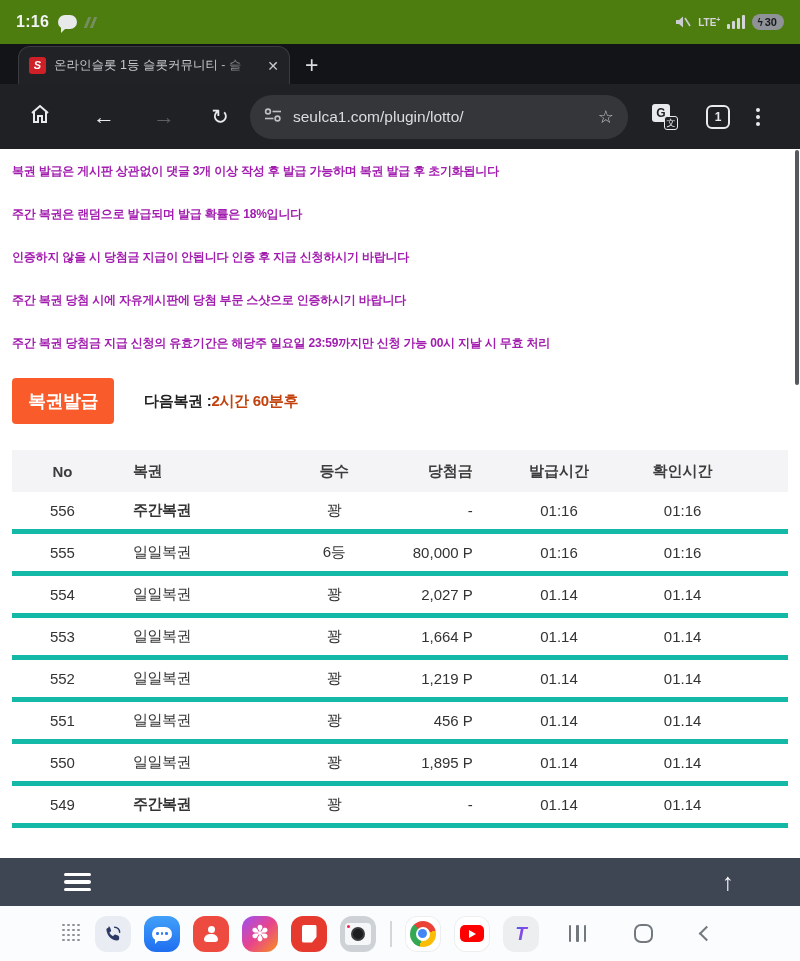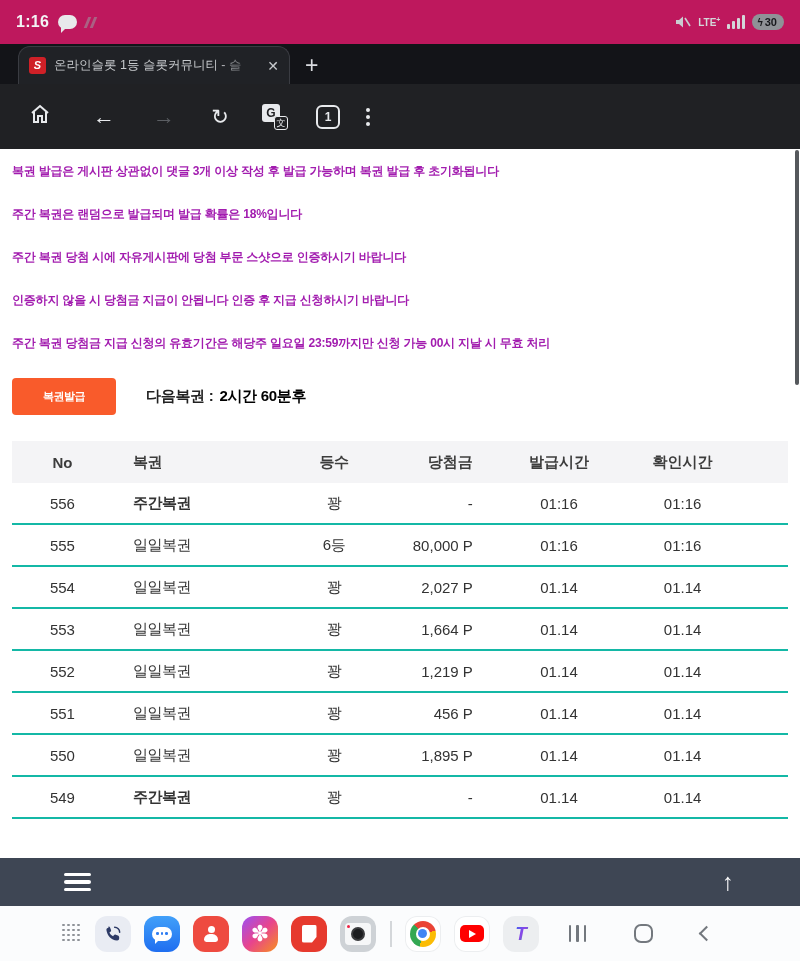--- a/index.html
+++ b/index.html
@@ -1,21 +1,21 @@
 <!DOCTYPE html>
 <html><head>
 <meta charset="utf-8">
 <style>
   * { margin:0; padding:0; box-sizing:border-box; }
   html,body { background:#000; }
   body { font-family:"Liberation Sans", sans-serif; }
   .screen { position:relative; width:800px; height:961px; background:#fff; overflow:hidden; margin:0 auto; }
 
   
-  .statusbar { position:absolute; top:0; left:0; width:800px; height:44px; background:#be185d; display:flex; align-items:center; justify-content:space-between; padding:0 16px; }
+  .statusbar { position:absolute; top:0; left:0; width:800px; height:44px; background:#4d7c0f; display:flex; align-items:center; justify-content:space-between; padding:0 16px; }
   .sb-left { display:flex; align-items:center; gap:9px; }
   .sb-time { color:#f2f3f5; font-size:16px; font-weight:bold; letter-spacing:.3px; }
   .kakao-bubble { position:relative; width:19px; height:14px; background:#e8e9eb; border-radius:7px; }
   .kakao-bubble::after { content:""; position:absolute; left:3px; bottom:-4px; border:4px solid transparent; border-top-color:#e8e9eb; border-left-color:#e8e9eb; }
   .notif2 { display:flex; gap:3px; transform:skewX(-22deg); opacity:.55; }
   .notif2 i { display:block; width:3px; height:11px; background:#9b9ea3; }
   .sb-right { display:flex; align-items:center; gap:7px; }
   .mute-ic svg { display:block; }
   .lte { color:#d4d6d9; font-size:10px; font-weight:bold; line-height:10px; text-align:center; }
   .lte sup { font-size:7px; }
@@ -52,29 +52,29 @@
   .overflow-ic { margin-left:26px; margin-right:4px; display:flex; flex-direction:column; gap:3px; }
   .overflow-ic i { width:4px; height:4px; border-radius:50%; background:#e8eaed; }
 
   
   .content { position:absolute; top:149px; left:0; width:800px; height:709px; background:#fff; overflow:hidden; }
   .notices { padding:14px 12px 0; }
   .notices p { font-size:12px; font-weight:bold; color:#a21caf; margin-bottom:26px; letter-spacing:-.2px; }
   .points { font-size:15px; color:#222; margin:4px 12px 0; letter-spacing:-.2px; }
   .points b { font-weight:bold; }
   .issue-row { display:flex; align-items:center; margin:18px 12px 0; }
-  .issue-btn { background:#f95b2b; color:#fff; font-size:11px; font-weight:bold; border:none; border-radius:4px; padding:11px 31px; letter-spacing:-.5px; }
+  .issue-btn { background:#f95b2b; color:#fff; font-size:18px; font-weight:bold; border:none; border-radius:4px; padding:11px 16px; letter-spacing:-.5px; }
   .next-label { margin-left:30px; font-size:15px; font-weight:bold; color:#222; letter-spacing:-.3px; }
-  .next-count { margin-left:6px; font-size:15px; font-weight:bold; color:#000000; letter-spacing:-.3px; }
+  .next-count { font-size:15px; font-weight:bold; color:#c2410c; letter-spacing:-.3px; }
 
   .table { margin:26px 12px 0; }
   .t-row { display:grid; grid-template-columns:13% 21% 15% 14% 15% 22%; align-items:center; }
   .t-head { background:#f4f4f6; height:42px; }
   .t-head span { font-size:15px; font-weight:bold; color:#3c3c3c; }
-  .t-body .t-row { height:42px; border-bottom:2px solid #14b8a6; font-size:15px; color:#333; }
+  .t-body .t-row { height:42px; border-bottom:5px solid #14b8a6; font-size:15px; color:#333; }
   .c0 { text-align:center; }
   .c1 { text-align:left; padding-left:20px; letter-spacing:-.5px; }
   .c2 { text-align:center; letter-spacing:-.5px; }
   .c3 { text-align:right; padding-right:28px; }
   .c4 { text-align:center; }
   .c5 { text-align:center; padding-right:40px; }
   .bold-name [data-field="lottery"] { font-weight:bold; }
 
   .scroll-thumb { position:absolute; right:1px; top:150px; width:4px; height:235px; background:#55585c; border-radius:2px; }
 
@@ -175,39 +175,51 @@
 
   <div class="toolbar">
     <span class="tb-ic tb-home">
       <svg width="24" height="24" viewBox="0 0 24 24" fill="none" stroke="#e8eaed" stroke-width="2">
           <path d="M4 11 L12 4 L20 11 M6 10 V20 H10 V14 H14 V20 H18 V10"></path>
         </svg>
     </span>
     <span class="tb-ic tb-back">←</span>
     <span class="tb-ic tb-fwd">→</span>
     <span class="tb-ic tb-reload">↻</span>
+    <div class="omnibox">
+      <span class="pageinfo-ic">
+        <svg width="18" height="14" viewBox="0 0 18 14">
+            <circle cx="4" cy="3.5" r="2.4" fill="none" stroke="#bdc1c6" stroke-width="1.6"></circle>
+            <line x1="8.5" y1="3.5" x2="17" y2="3.5" stroke="#bdc1c6" stroke-width="1.6"></line>
+            <circle cx="13.5" cy="10.5" r="2.4" fill="none" stroke="#bdc1c6" stroke-width="1.6"></circle>
+            <line x1="1" y1="10.5" x2="9.5" y2="10.5" stroke="#bdc1c6" stroke-width="1.6"></line>
+          </svg>
+      </span>
+      <span class="url">seulca1.com/plugin/lotto/</span>
+      <span class="star">☆</span>
+    </div>
     <span class="translate-ic">
       <span class="g">G</span>
       <span class="mun">文</span>
     </span>
     <span class="tabcount">1</span>
     <span class="overflow-ic">
         <i></i>
         <i></i>
         <i></i>
       </span>
   </div>
 
   <div class="content">
     <div class="notices">
 
     <p data-field="">복권 발급은 게시판 상관없이 댓글 3개 이상 작성 후 발급 가능하며 복권 발급 후 초기화됩니다</p>
         <p data-field="">주간 복권은 랜덤으로 발급되며 발급 확률은 18%입니다</p>
+        <p data-field="">인증하지 않을 시 당첨금 지급이 안됩니다 인증 후 지급 신청하시기 바랍니다</p>
         <p data-field="">주간 복권 당첨 시에 자유게시판에 당첨 부문 스샷으로 인증하시기 바랍니다</p>
-        <p data-field="">인증하지 않을 시 당첨금 지급이 안됩니다 인증 후 지급 신청하시기 바랍니다</p>
         <p data-field="">주간 복권 당첨금 지급 신청의 유효기간은 해당주 일요일 23:59까지만 신청 가능 00시 지날 시 무효 처리</p>
       </div>
     <div class="issue-row">
       <button class="issue-btn">복권발급</button>
       <span class="next-label">다음복권 :</span>
       <span class="next-count">2시간 60분후</span>
     </div>
 
     <div class="table">
       <div class="t-row t-head">

